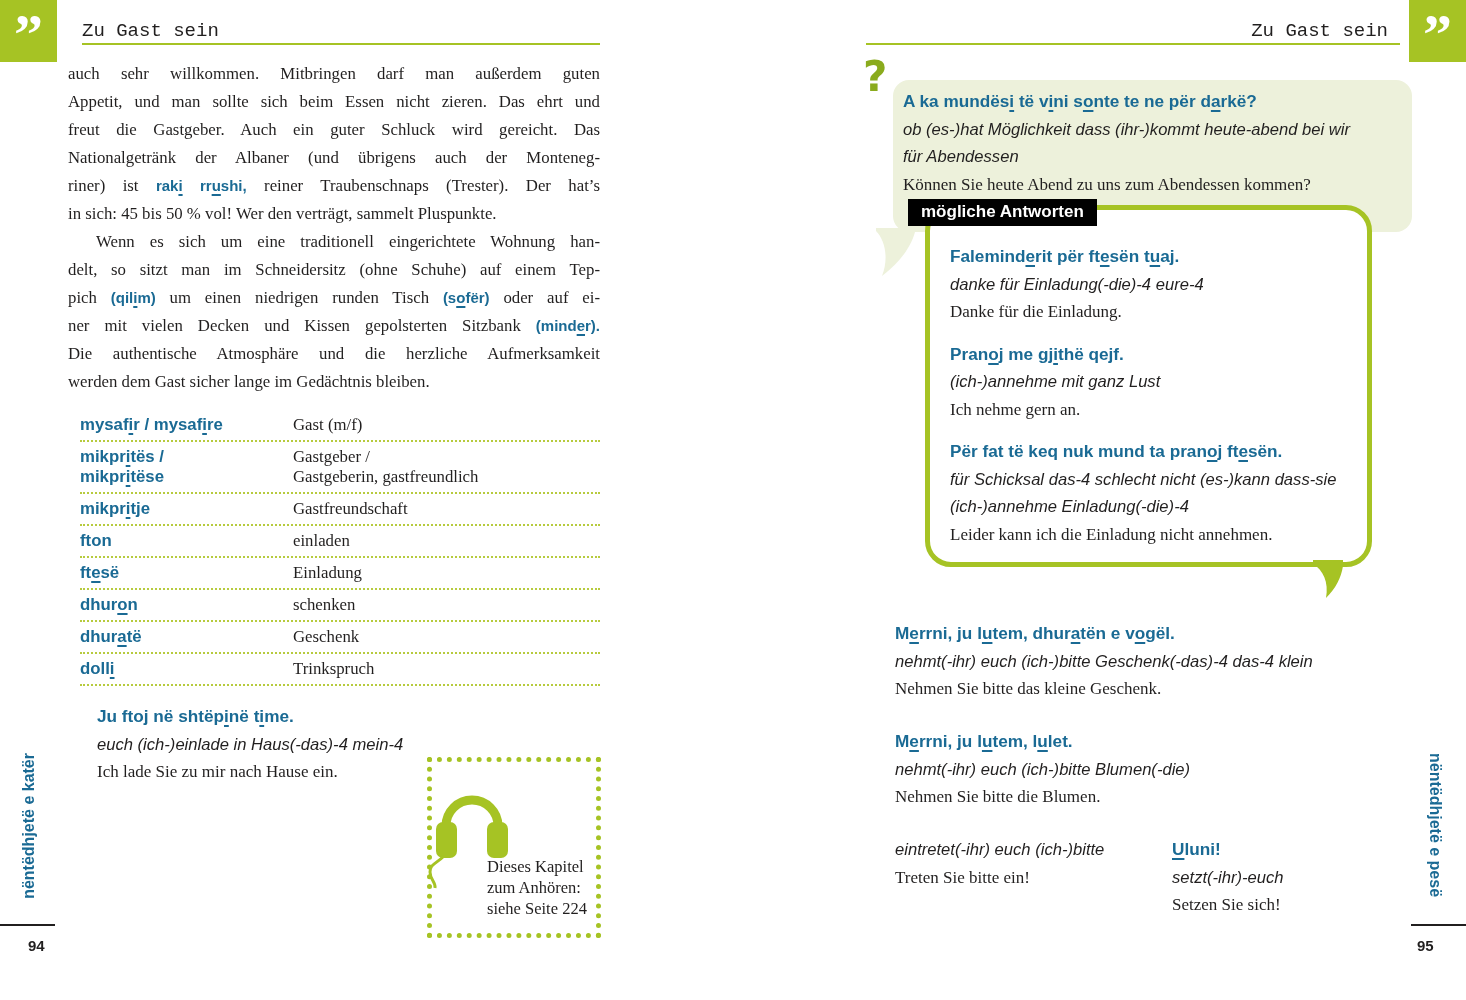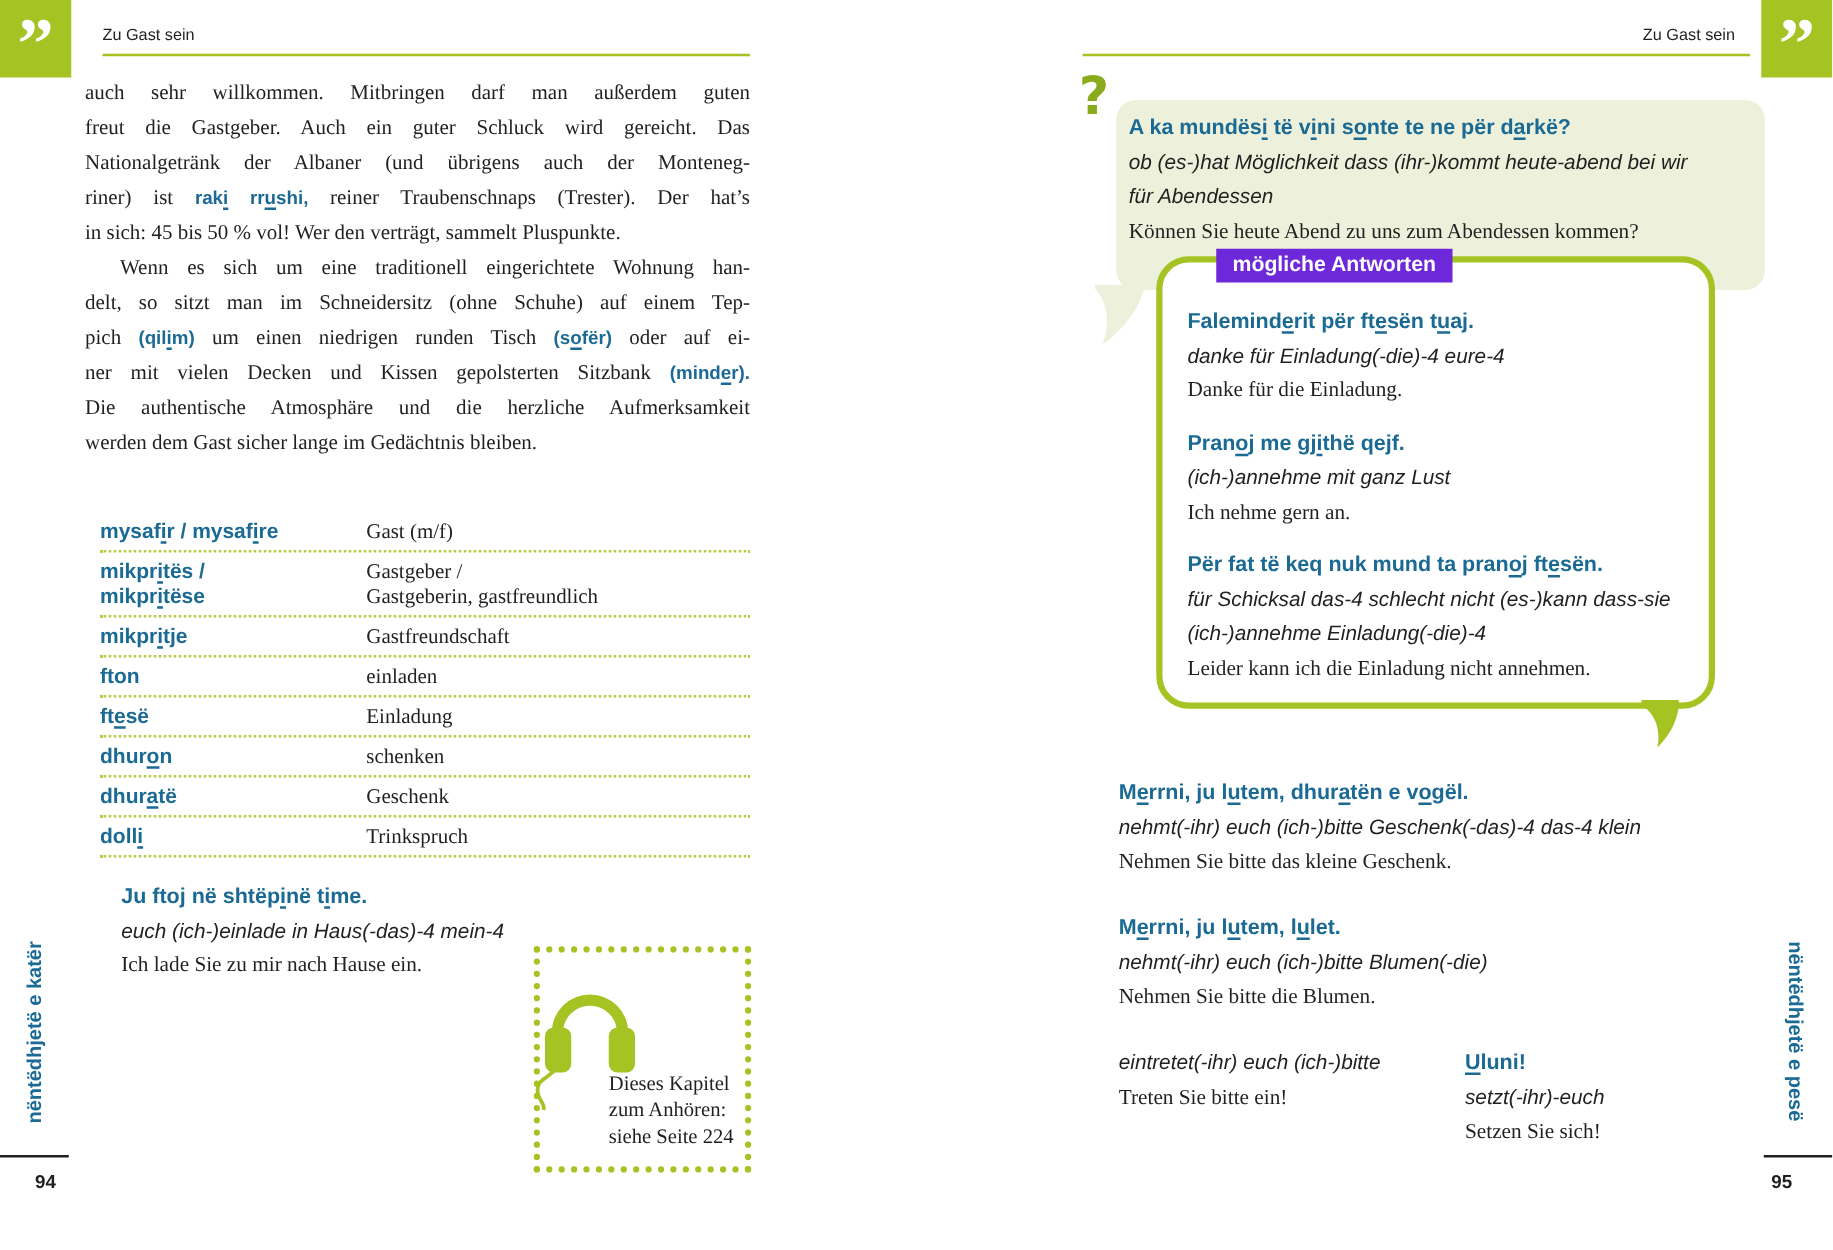--- a/index.html
+++ b/index.html
@@ -6,22 +6,22 @@
   .sheet{position:relative;width:1466px;height:1000px;background:#ffffff;overflow:hidden;
          font-family:"Liberation Serif", serif;color:#211f1f;}
   .abs{position:absolute;}
 
   
   .corner{position:absolute;top:0;width:57px;height:62px;background:#a6c324;}
   .corner.left{left:0;} .corner.right{left:1409px;}
   .qmarks{position:absolute;left:50%;top:6px;transform:translateX(-50%);
           font-family:"Liberation Serif", serif;font-weight:bold;font-size:58px;line-height:1;
           color:#ffffff;}
-  .chap-title{position:absolute;top:20px;font-family:Liberation Sans, sans-serif;
-              font-size:13px;color:#211f1f;}
+  .chap-title{position:absolute;top:20px;font-family:Liberation Mono, monospace;
+              font-size:19px;color:#211f1f;}
   .rule{position:absolute;top:43px;height:2px;background:#a6c324;}
 
   
   #body-text{position:absolute;left:68px;top:60px;width:532px;}
   .line{font-size:16.8px;line-height:28px;height:28px;overflow:visible;}
   .line.j{text-align:justify;text-align-last:justify;}
   .line.ind{text-indent:28px;}
   .alw{font-family:"Liberation Sans", sans-serif;font-weight:bold;color:#1a6a94;font-size:15px;}
   u{text-decoration:underline;text-decoration-thickness:1.8px;text-underline-offset:3px;}
 
@@ -62,21 +62,21 @@
   .q-icon{position:absolute;left:863px;top:56px;font-family:"DejaVu Sans", sans-serif;
           font-weight:bold;font-size:42px;line-height:1;color:#8aab1d;}
   .q-box{position:absolute;left:893px;top:80px;width:519px;height:152px;background:#edf1db;
          border-radius:16px;}
   .q-box-tail{position:absolute;left:876px;top:228px;}
   #question-content{position:absolute;left:903px;top:88px;width:500px;}
 
   
   .bubble{position:absolute;left:925px;top:205px;width:447px;height:362px;background:#ffffff;
           border:5px solid #a6c324;border-radius:26px;box-sizing:border-box;}
-  .bubble-label{position:absolute;left:973px;top:199px;background:#6d28d9;color:#ffffff;
+  .bubble-label{position:absolute;left:908px;top:199px;background:#000000;color:#ffffff;
                 font-family:"Liberation Sans", sans-serif;font-weight:bold;font-size:17px;
                 padding:3px 13px 4px 13px;}
   #bubble-content{position:absolute;left:950px;top:243px;width:400px;}
   #bubble-content .phrase-block{margin-bottom:15px;}
   .bubble-tail{position:absolute;left:1313px;top:560px;}
 
   
   #rp1{position:absolute;left:895px;top:620px;width:520px;}
   #rp2{position:absolute;left:895px;top:728px;width:520px;}
   #bp-left{position:absolute;left:895px;top:836px;width:270px;}
@@ -88,20 +88,21 @@
 <div class="sheet">
 
   <div class="corner left">
     <span class="qmarks">”</span>
   </div>
   <div class="chap-title abs" style="left:82px;">Zu Gast sein</div>
   <div class="rule" style="left:82px;width:518px;"></div>
 
   <div id="body-text">
       <div class="line j">auch sehr willkommen. Mitbringen darf man außerdem guten</div>
+      <div class="line j">Appetit, und man sollte sich beim Essen nicht zieren. Das ehrt und</div>
       <div class="line j">freut die Gastgeber. Auch ein guter Schluck wird gereicht. Das</div>
       <div class="line j">Nationalgetränk der Albaner (und übrigens auch der Monteneg-</div>
       <div class="line j">riner) ist <span class="alw">rak<u>i</u> rr<u>u</u>shi,</span> reiner Traubenschnaps (Trester). Der hat’s</div>
       <div class="line">in sich: 45 bis 50 % vol! Wer den verträgt, sammelt Pluspunkte.</div>
       <div class="line j ind">Wenn es sich um eine traditionell eingerichtete Wohnung han-</div>
       <div class="line j">delt, so sitzt man im Schneidersitz (ohne Schuhe) auf einem Tep-</div>
       <div class="line j">pich <span class="alw">(qil<u>i</u>m)</span> um einen niedrigen runden Tisch <span class="alw">(s<u>o</u>fër)</span> oder auf ei-</div>
       <div class="line j">ner mit vielen Decken und Kissen gepolsterten Sitzbank <span class="alw">(mind<u>e</u>r).</span></div>
       <div class="line j">Die authentische Atmosphäre und die herzliche Aufmerksamkeit</div>
       <div class="line">werden dem Gast sicher lange im Gedächtnis bleiben.</div>

